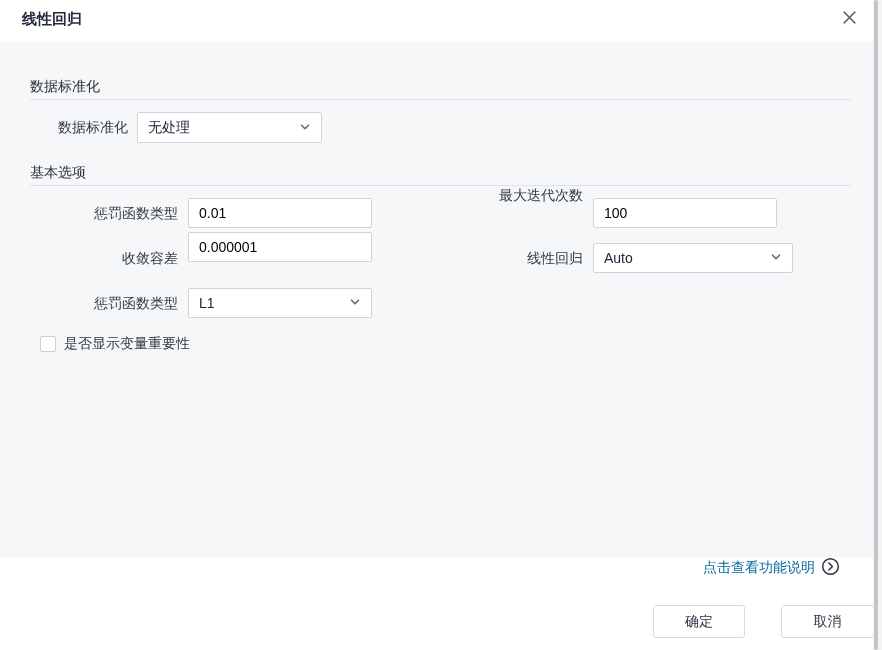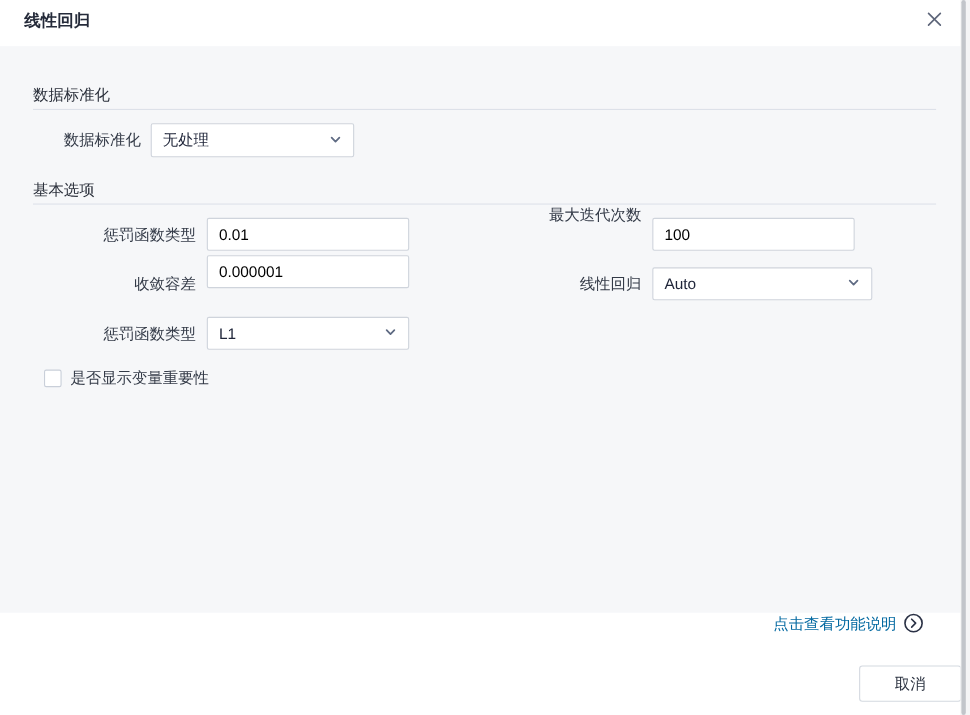--- a/index.html
+++ b/index.html
@@ -149,19 +149,20 @@
   <div class="help-link">
     <span>点击查看功能说明</span>
     <span>
       <svg width="19" height="19" viewBox="0 0 18 18">
           <circle cx="9" cy="9" r="7.4" fill="none" stroke="#2b3246" stroke-width="1.4"></circle>
           <path d="M7.4 5.6 L10.8 9 L7.4 12.4" fill="none" stroke="#2b3246" stroke-width="1.4" stroke-linecap="round" stroke-linejoin="round"></path>
         </svg>
     </span>
   </div>
 
+  <button class="btn btn-ok">确定</button>
   <button class="btn btn-cancel">取消</button>
 
   <div class="scrollbar-track">
     <div class="scrollbar-thumb"></div>
   </div>
 
 </div>
 
 </body></html>

